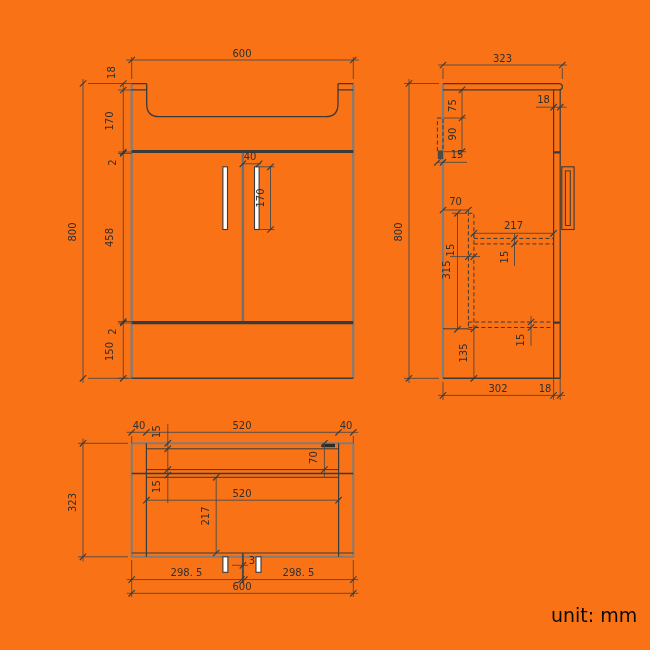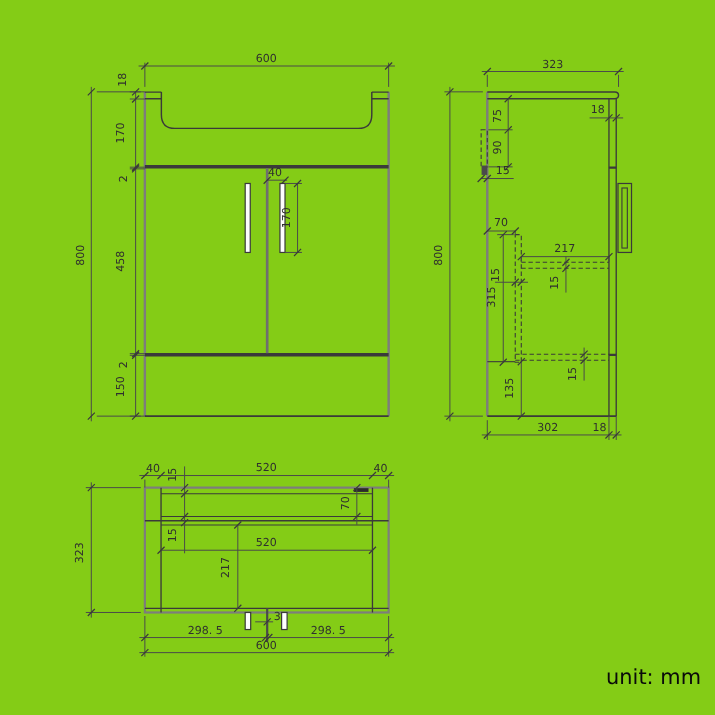--- a/index.html
+++ b/index.html
@@ -1,16 +1,16 @@
 <!DOCTYPE html>
 <html><head>
 <meta charset="utf-8">
 <style>
   html,body{margin:0;padding:0;background:#ffffff;}
-  .stage{width:650px;height:650px;background:#84cc16;position:relative;font-family:"DejaVu Sans",sans-serif;}
+  .stage{width:650px;height:650px;background:#f97316;position:relative;font-family:"DejaVu Sans",sans-serif;}
   svg text{font-family:"DejaVu Sans","Liberation Sans",sans-serif;}
   .dim{font-size:10px;fill:#2f2f2f;}
   .unit{font-size:19px;fill:#0a0a0a;}
   .thin{stroke:#4a4a4a;stroke-width:0.9;fill:none;}
   .tick{stroke:#3a3a3a;stroke-width:1.1;fill:none;}
   .dark{stroke:#3a3a3a;fill:none;}
   .edge{stroke:#7d7d7d;fill:none;}
   .dash{stroke:#3a3a3a;stroke-width:1;fill:none;stroke-dasharray:4 2.5;}
 </style>
 </head>

